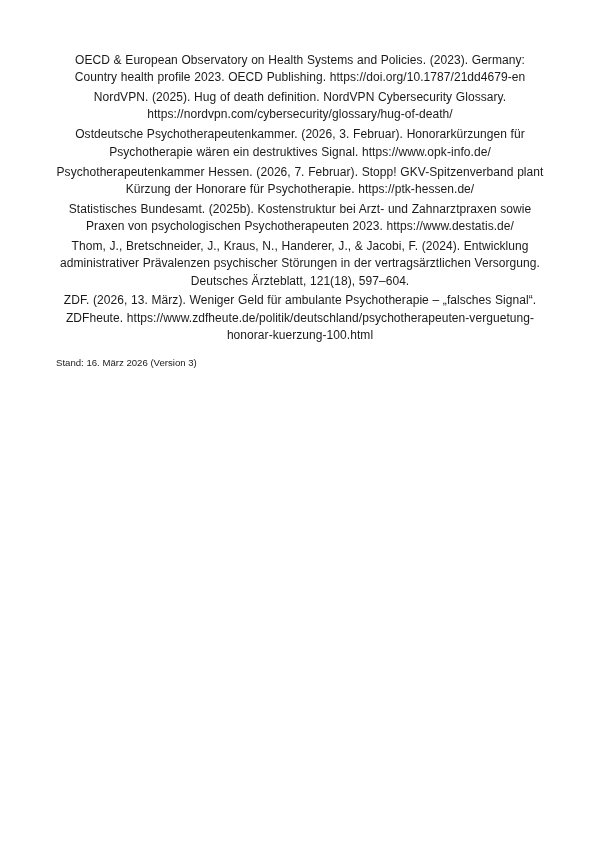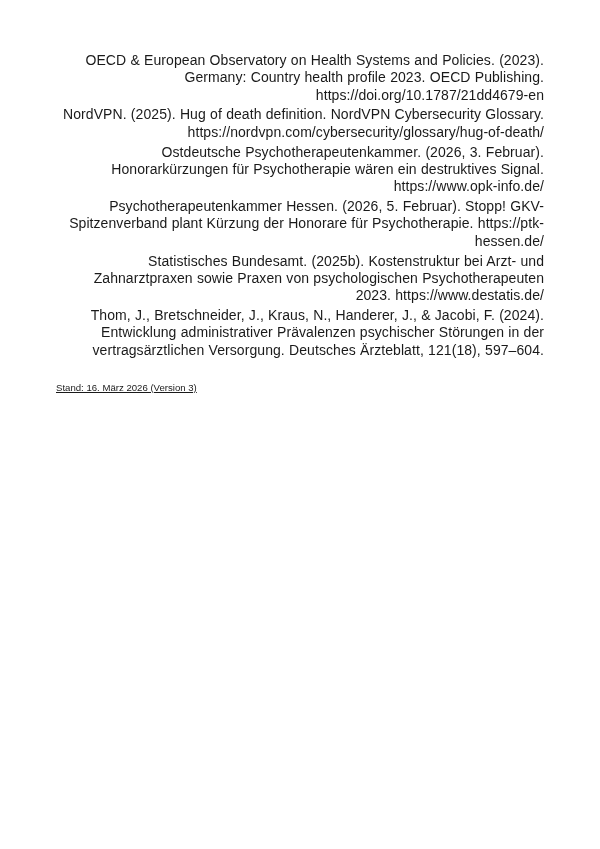--- a/index.html
+++ b/index.html
@@ -19,43 +19,43 @@
     width: 600px;
     height: 849px;
     background: #ffffff;
     box-sizing: border-box;
     padding: 52px 56px 0 56px;
   }
   .reference-list {
     display: block;
   }
   .reference-entry {
-    font-size: 14px;
+    font-size: 12px;
     line-height: 17.3px;
-    text-align: right;
+    text-align: center;
     margin: 0 0 2.6px 0;
     letter-spacing: 0.005em;
     word-spacing: 0.02em;
     color: #1a1a1a;
     max-width: 492px;
   }
   .status-line {
-    margin-top: 20px;
+    margin-top: 10px;
     font-size: 9.6px;
     line-height: 17.3px;
     color: #1a1a1a;
-    text-decoration: underline;
   }
 </style>
 </head>
 <body>
 
 <div class="page">
   <div class="reference-list">
     <p class="reference-entry">OECD &amp; European Observatory on Health Systems and Policies. (2023). Germany: Country health profile 2023. OECD Publishing. https://doi.org/10.1787/21dd4679-en</p>
     <p class="reference-entry">NordVPN. (2025). Hug of death definition. NordVPN Cybersecurity Glossary. https://nordvpn.com/cybersecurity/glossary/hug-of-death/</p>
     <p class="reference-entry">Ostdeutsche Psychotherapeutenkammer. (2026, 3. Februar). Honorarkürzungen für Psychotherapie wären ein destruktives Signal. https://www.opk-info.de/</p>
-    <p class="reference-entry">Psychotherapeutenkammer Hessen. (2026, 5. Februar). Stopp! GKV-Spitzenverband plant Kürzung der Honorare für Psychotherapie. https://ptk-hessen.de/</p>
+    <p class="reference-entry">Psychotherapeutenkammer Hessen. (2026, 7. Februar). Stopp! GKV-Spitzenverband plant Kürzung der Honorare für Psychotherapie. https://ptk-hessen.de/</p>
     <p class="reference-entry">Statistisches Bundesamt. (2025b). Kostenstruktur bei Arzt- und Zahnarztpraxen sowie Praxen von psychologischen Psychotherapeuten 2023. https://www.destatis.de/</p>
     <p class="reference-entry">Thom, J., Bretschneider, J., Kraus, N., Handerer, J., &amp; Jacobi, F. (2024). Entwicklung administrativer Prävalenzen psychischer Störungen in der vertragsärztlichen Versorgung. Deutsches Ärzteblatt, 121(18), 597–604.</p>
+    <p class="reference-entry">ZDF. (2026, 13. März). Weniger Geld für ambulante Psychotherapie – „falsches Signal“. ZDFheute. https://www.zdfheute.de/politik/deutschland/psychotherapeuten-verguetung-honorar-kuerzung-100.html</p>
   </div>
   <div class="status-line">Stand: 16. März 2026 (Version 3)</div>
 </div>
 
 </body></html>

